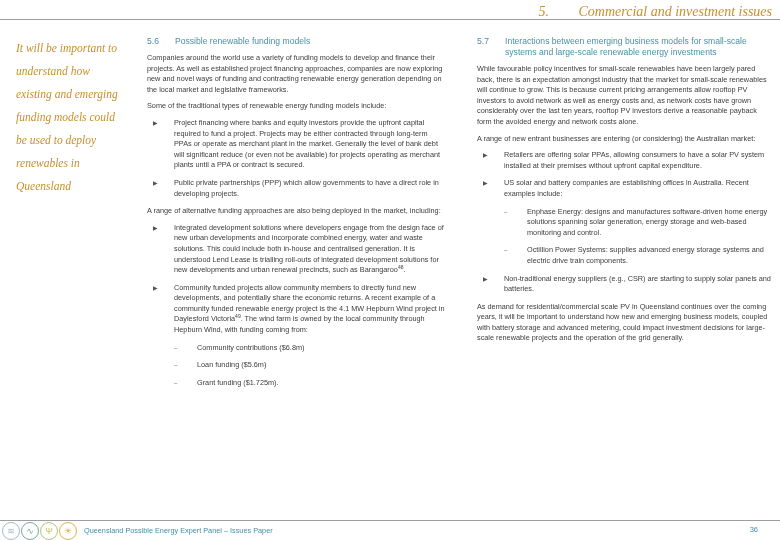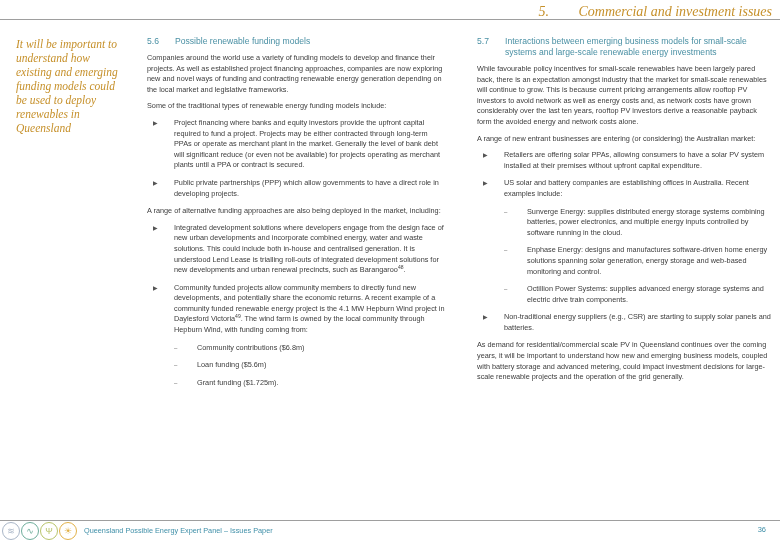--- a/index.html
+++ b/index.html
@@ -7,21 +7,21 @@
          font-family: "Liberation Sans", sans-serif; color: #3a3a3a; }
   .header-text { position: absolute; top: 4px; right: 8px; font-family: "Liberation Serif", serif;
                  font-style: italic; font-size: 14px; color: #c6902a; white-space: nowrap; }
   .header-text .num { margin-right: 26px; }
   .rule { position: absolute; left: 0; right: 0; height: 1px; background: #9e9e9e; }
   .rule.top { top: 19px; }
   .rule.bottom { top: 520px; }
 
   .sidebar-quote { position: absolute; left: 16px; top: 37px; width: 110px;
                    font-family: "Liberation Serif", serif; font-style: italic; font-size: 11.5px;
-                   line-height: 14px; color: #c6902a; }
+                   line-height: 23px; color: #c6902a; }
 
   .col { position: absolute; top: 36px; font-size: 7.3px; line-height: 10.6px; color: #3c3c3c; }
   .col.mid { left: 147px; width: 300px; }
   .col.right { left: 477px; width: 295px; }
 
   .section-head { display: flex; color: #4a90a4; font-size: 8.6px; line-height: 11px; margin-bottom: 6px; }
   .section-head .sec-num { width: 28px; flex-shrink: 0; }
   .section-head .sec-title { flex: 1; }
 
   p { margin: 0 0 6px 0; }
@@ -30,21 +30,21 @@
   ul.bullets > li .marker { position: absolute; left: 6px; top: 0; font-size: 6px; color: #555; }
   ul.dashes { margin-top: 7px; }
   ul.dashes > li { position: relative; padding-left: 23px; margin-bottom: 7px; }
   ul.dashes > li .marker { position: absolute; left: 0; top: 0; }
   sup { font-size: 5px; vertical-align: super; line-height: 0; }
 
   .footer-logos { position: absolute; left: 2px; top: 522px; display: flex; gap: 1px; }
   .logo { width: 18px; height: 18px; border-radius: 50%; border: 1.3px solid; box-sizing: border-box;
           display: flex; align-items: center; justify-content: center; font-size: 9px; }
   .footer-title { position: absolute; left: 84px; top: 526px; font-size: 7.3px; color: #3f8fa8; }
-  .page-number { position: absolute; right: 14px; top: 525px; font-size: 7.5px; color: #3f8fa8; padding-left: 40px; }
+  .page-number { position: absolute; right: 22px; top: 525px; font-size: 7.5px; color: #3f8fa8; padding-left: 40px; }
 </style>
 </head>
 <body>
 
 <div class="header-text">
   <span class="num">5.</span>
   <span>Commercial and investment issues</span>
 </div>
 <div class="rule top"></div>
 
@@ -94,21 +94,20 @@
   <p>A range of new entrant businesses are entering (or considering) the Australian market:</p>
   <ul class="bullets">
     <li>
       <span class="marker">▶</span>
       <span>Retailers are offering solar PPAs, allowing consumers to have a solar PV system installed at their premises without upfront capital expenditure.</span>
     </li>
     <li>
       <span class="marker">▶</span>
       <span>US solar and battery companies are establishing offices in Australia. Recent examples include:</span>
       <ul class="dashes">
-        <li><span class="marker">–</span><span>Sunverge Energy: supplies distributed energy storage systems combining batteries, power electronics, and multiple energy inputs controlled by software running in the cloud.</span></li>
         <li><span class="marker">–</span><span>Enphase Energy: designs and manufactures software-driven home energy solutions spanning solar generation, energy storage and web-based monitoring and control.</span></li>
         <li><span class="marker">–</span><span>Octillion Power Systems: supplies advanced energy storage systems and electric drive train components.</span></li>
       </ul>
     </li>
     <li>
       <span class="marker">▶</span>
       <span>Non-traditional energy suppliers (e.g., CSR) are starting to supply solar panels and batteries.</span>
     </li>
   </ul>
   <p>As demand for residential/commercial scale PV in Queensland continues over the coming years, it will be important to understand how new and emerging business models, coupled with battery storage and advanced metering, could impact investment decisions for large-scale renewable projects and the operation of the grid generally.</p>

